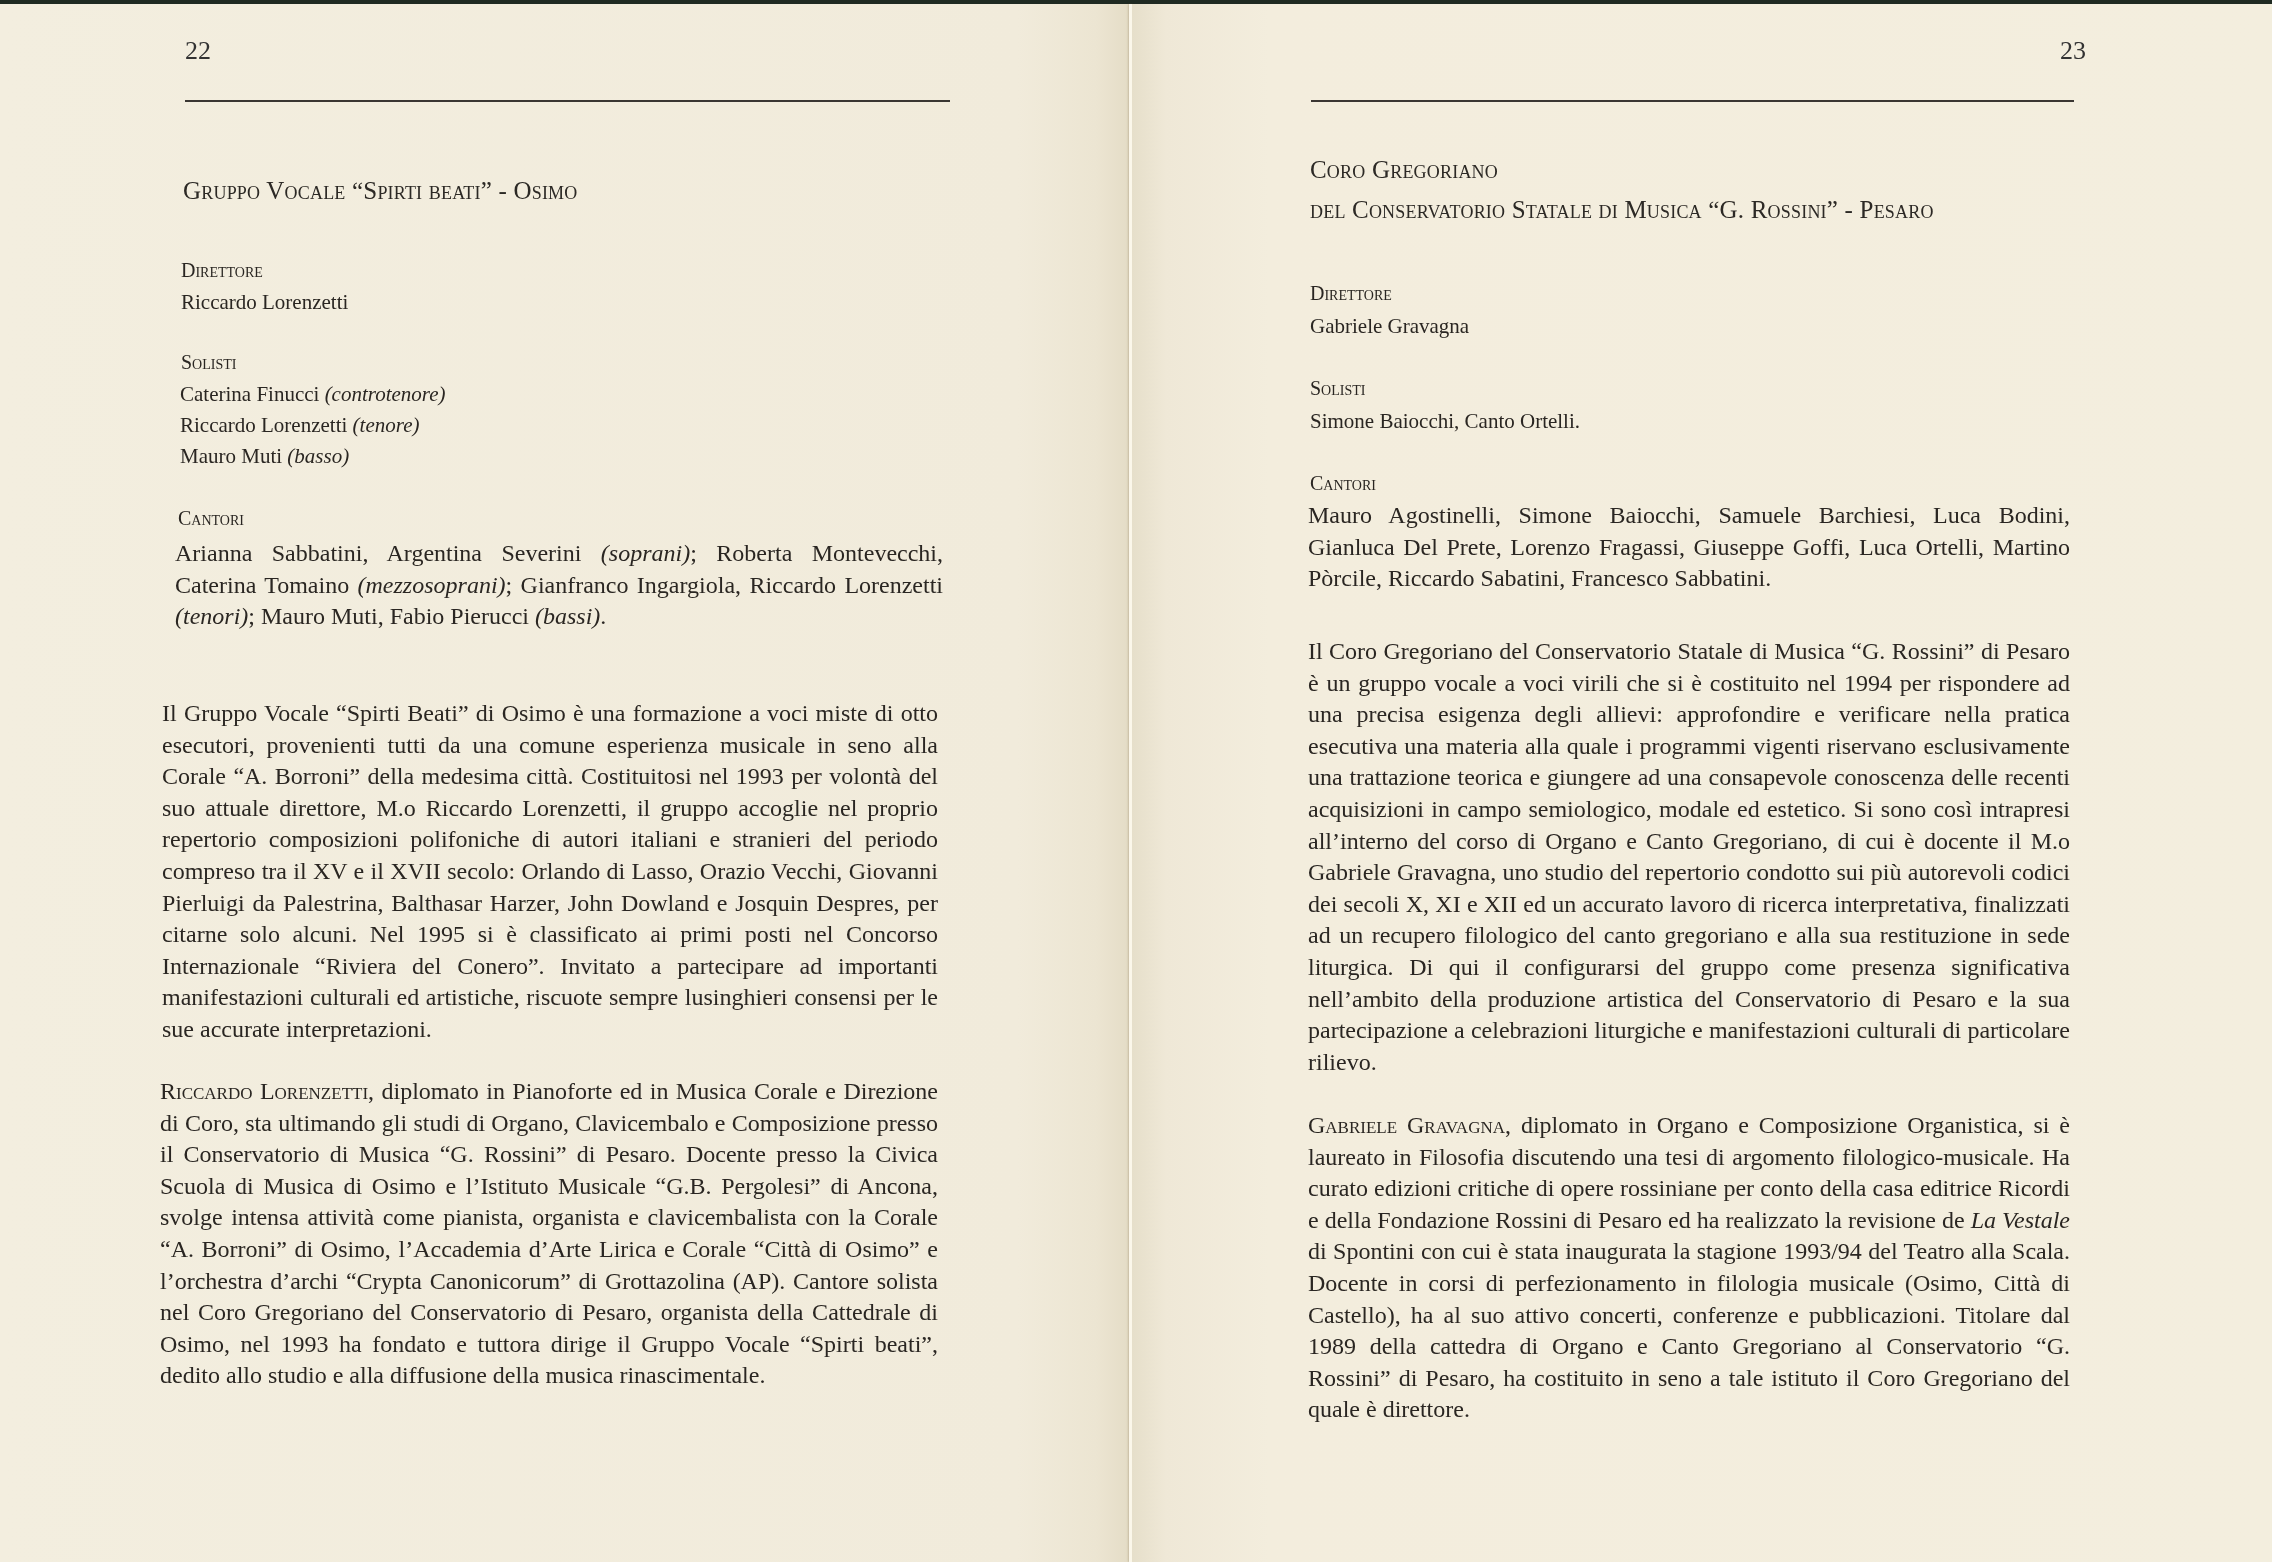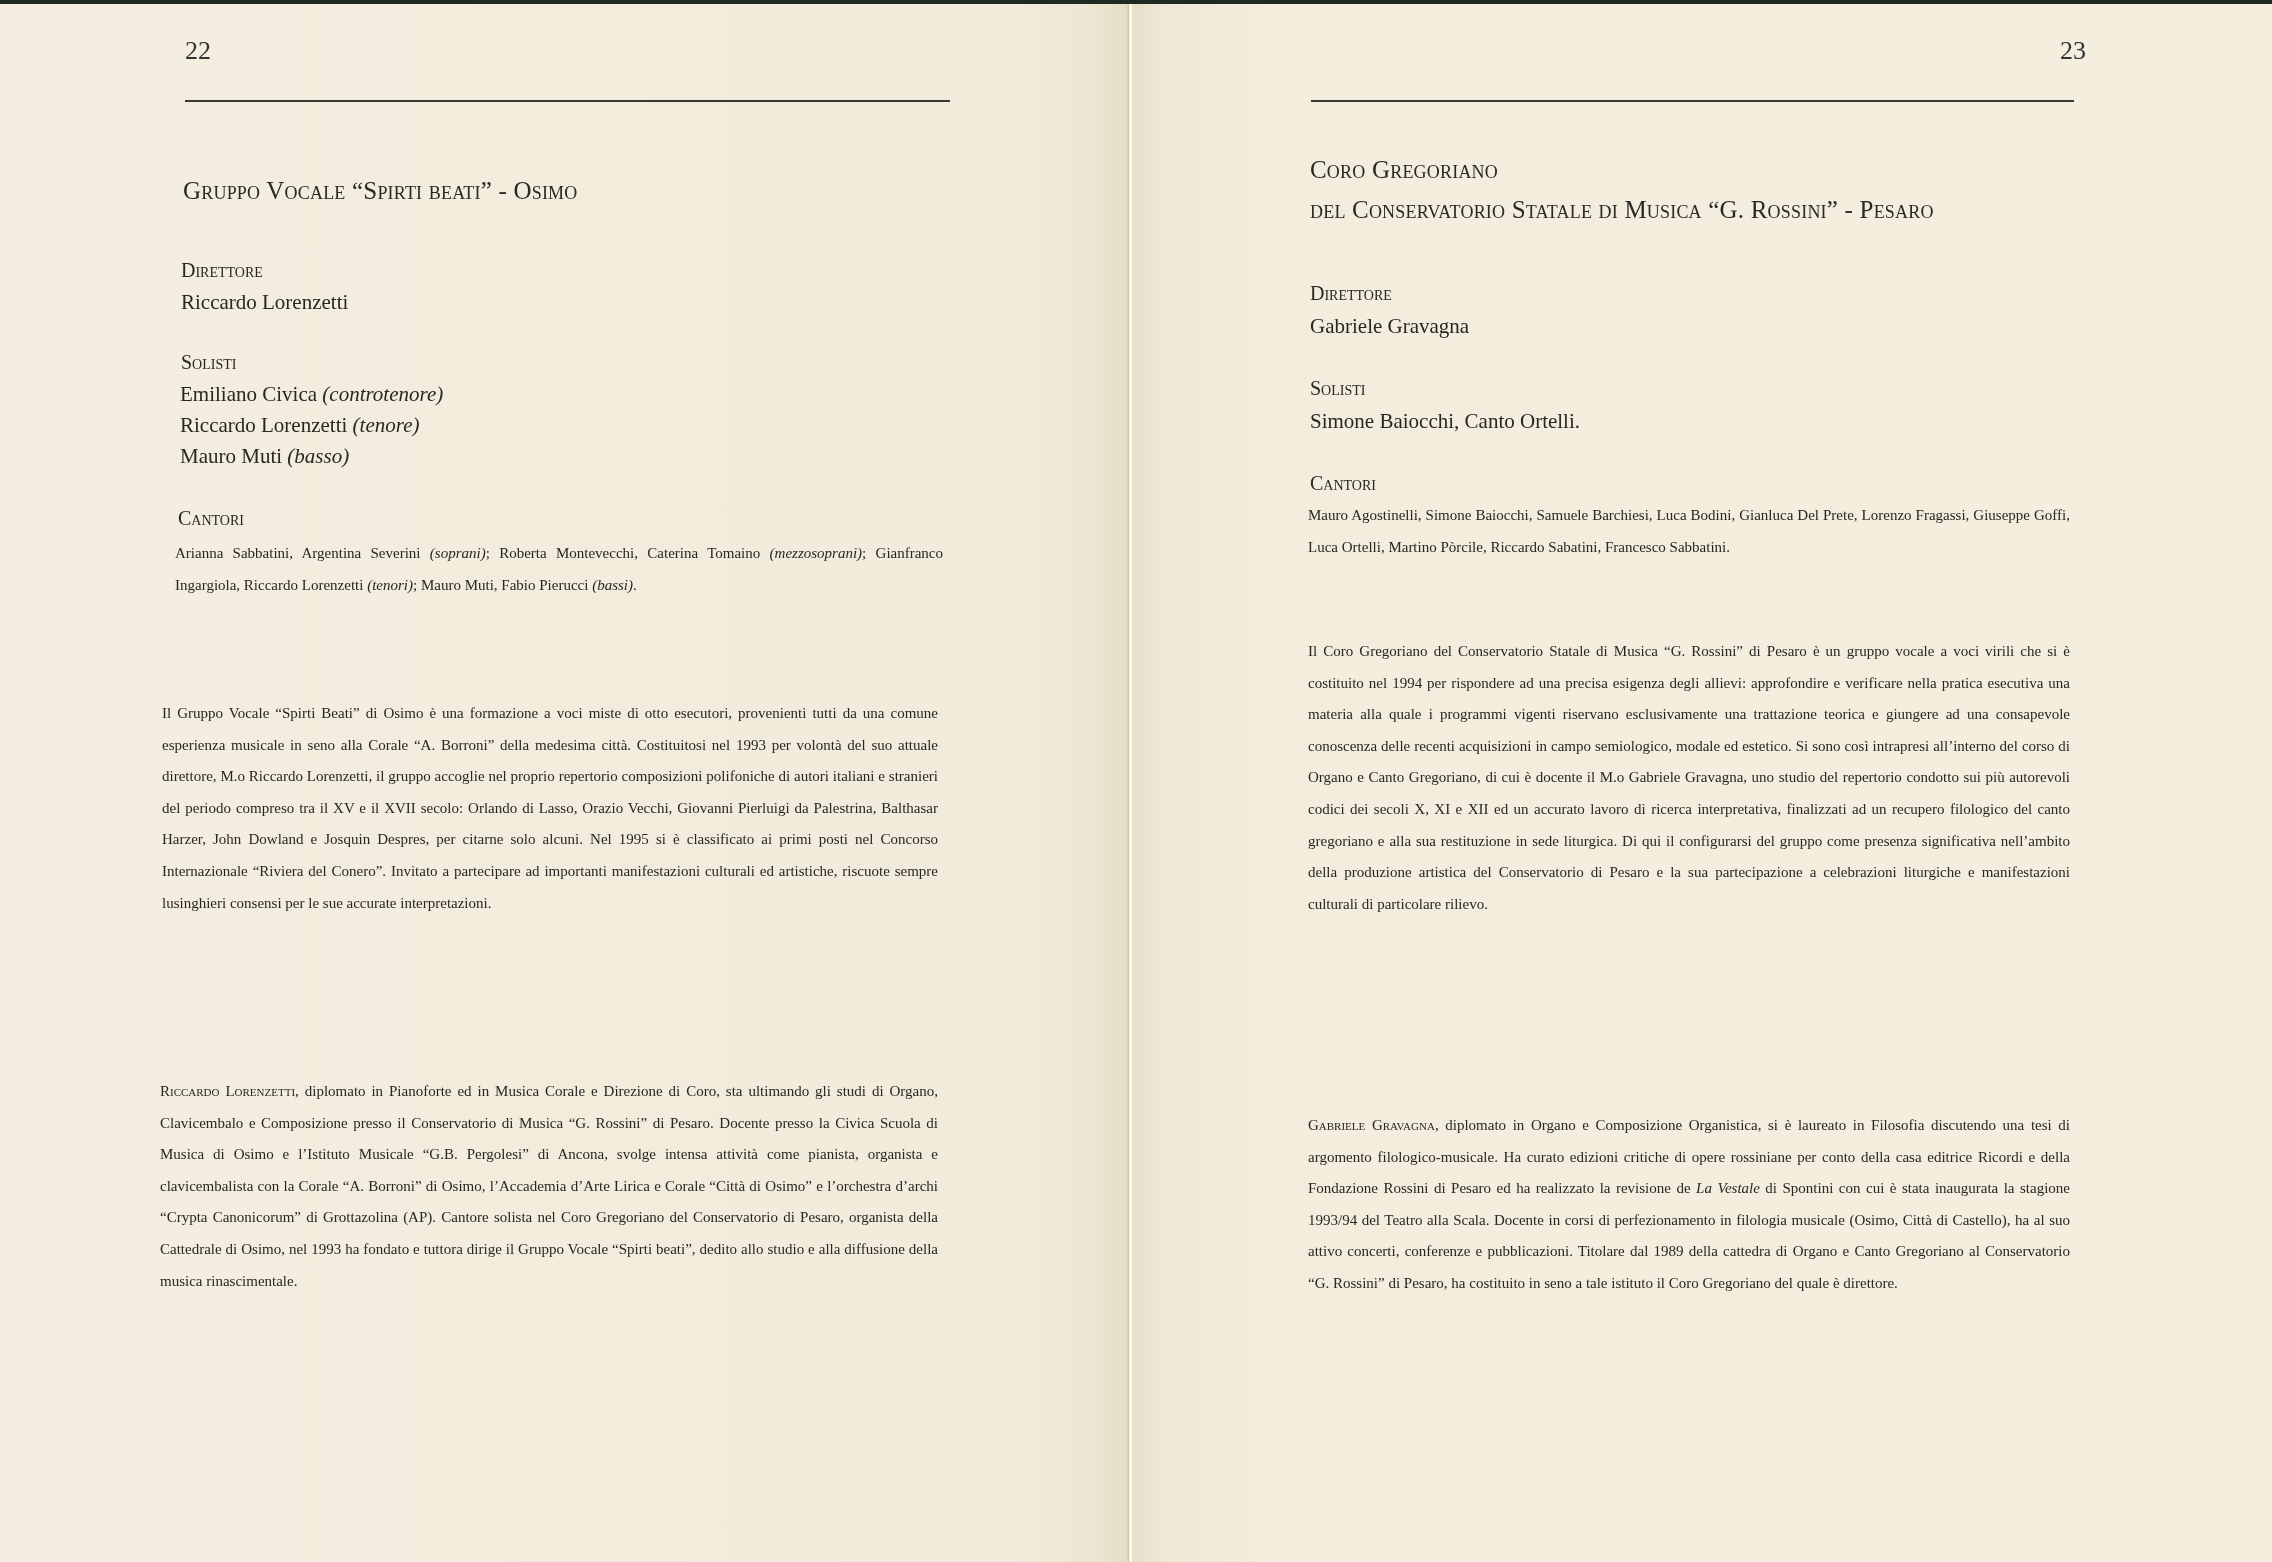--- a/index.html
+++ b/index.html
@@ -74,21 +74,21 @@
       white-space: nowrap;
     }
     .line {
       position: absolute;
       font-size: 21px;
       color: #2a2622;
       white-space: nowrap;
     }
     .para {
       position: absolute;
-      font-size: 15px;
+      font-size: 24px;
       line-height: 31.6px;
       text-align: justify;
       color: #2a2622;
     }
     .para.right {
       line-height: 31.6px;
     }
     em { font-style: italic; }
     .sc { font-variant: small-caps; }
   </style>
@@ -101,21 +101,21 @@
     <div class="page-number" style="left:185px;">22</div>
     <div class="rule" style="left:185px; width:765px;"></div>
 
     <div class="heading" style="left:183px; top:150px;margin-top:19px;">Gruppo Vocale “Spirti beati” - Osimo</div>
 
     <div class="label" style="left:181px; top:255px;">Direttore</div>
     <div class="line" style="left:181px; top:286px;">Riccardo Lorenzetti</div>
 
     <div class="label" style="left:181px; top:347px;">Solisti</div>
     <div class="line" style="left:180px; top:378px;">
-      <span>Emiliano Civica</span>
+      <span>Caterina Finucci</span>
       <em>(controtenore)</em>
     </div>
     <div class="line" style="left:180px; top:409px;">
       <span>Riccardo Lorenzetti</span>
       <em>(tenore)</em>
     </div>
     <div class="line" style="left:180px; top:440px;">
       <span>Mauro Muti</span>
       <em>(basso)</em>
     </div>

